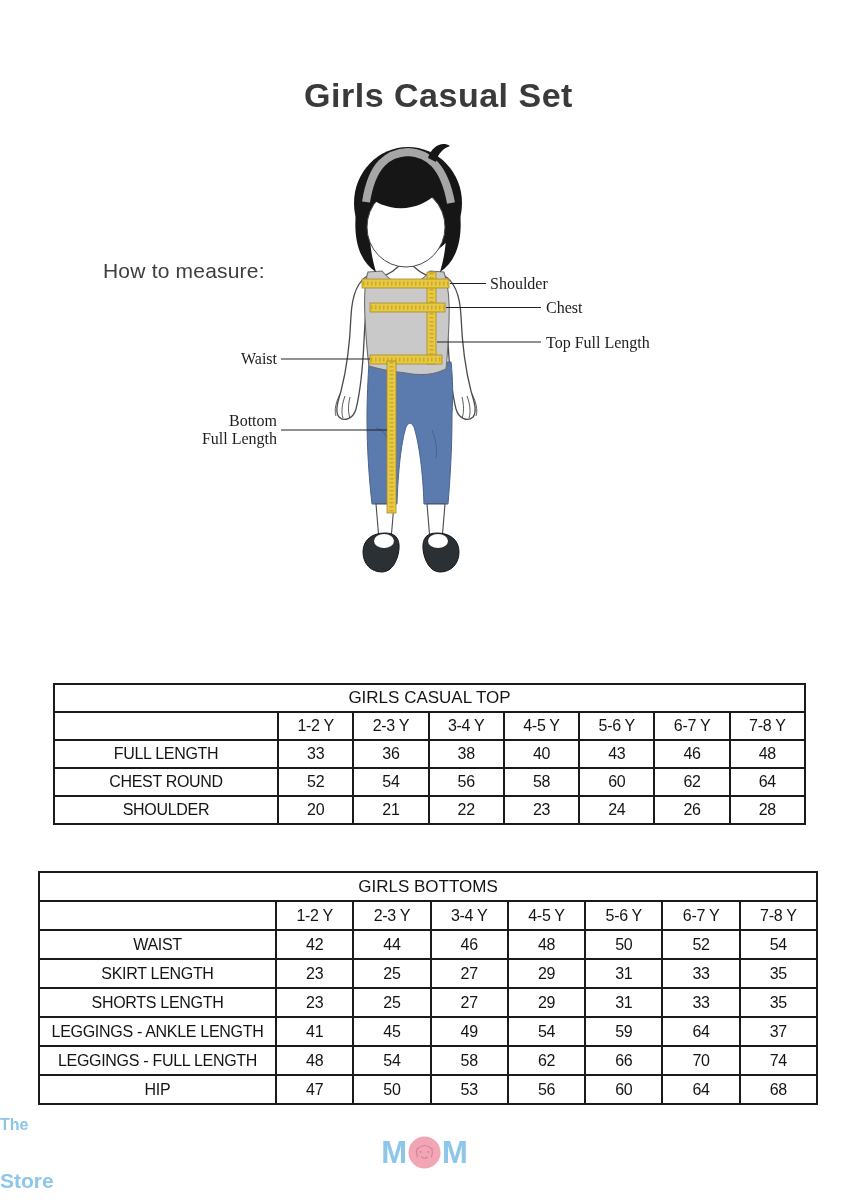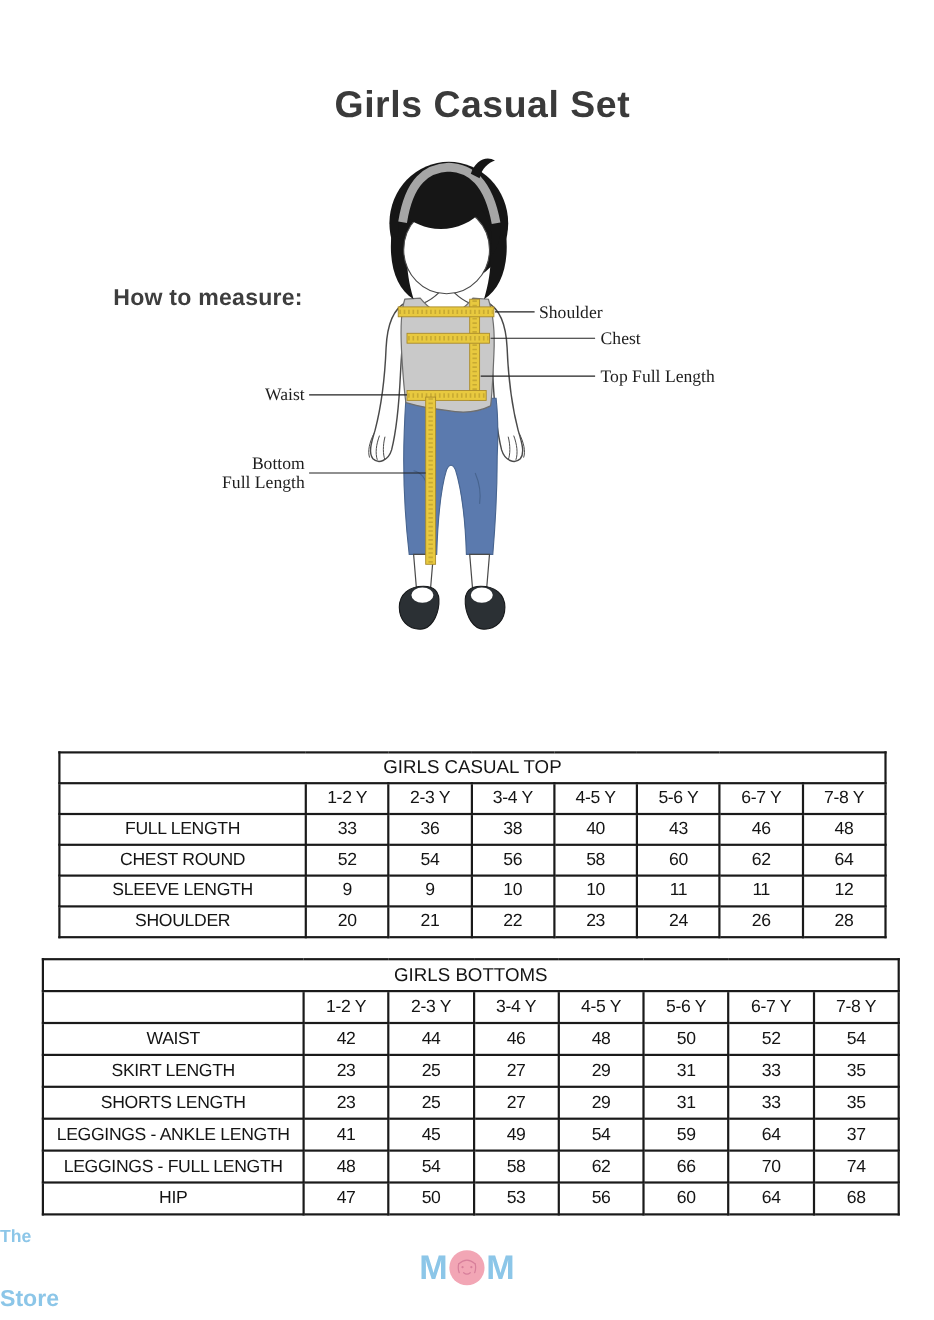--- a/index.html
+++ b/index.html
@@ -6,21 +6,21 @@
   body{
     width:849px;height:1200px;position:relative;background:#ffffff;
     font-family:"Liberation Sans","DejaVu Sans",sans-serif;overflow:hidden;
   }
   .page-title{
     position:absolute;top:76px;left:0;width:100%;text-align:center;
     font-size:34px;font-weight:700;color:#3a3a3a;letter-spacing:0.5px;padding-left:14px;
   }
   .how-to{
     position:absolute;left:103px;top:259px;
-    font-size:21px;font-weight:700;color:#3e3e3e;letter-spacing:0.2px;
+    font-size:21px;font-weight:400;color:#3e3e3e;letter-spacing:0.2px;
   }
   #illustration{position:absolute;left:180px;top:140px;}
 
   table.size-table{
     position:absolute;border-collapse:collapse;table-layout:fixed;background:#fff;
   }
   .size-table td{
     border:2px solid #1a1a1a;text-align:center;vertical-align:middle;
     font-size:16px;color:#141414;padding:0 2px;letter-spacing:-0.3px;white-space:nowrap;
   }
@@ -158,30 +158,20 @@
       </tr>
       <tr>
         <td class="t-label">CHEST ROUND</td>
         <td class="t-val">52</td>
         <td class="t-val">54</td>
         <td class="t-val">56</td>
         <td class="t-val">58</td>
         <td class="t-val">60</td>
         <td class="t-val">62</td>
         <td class="t-val">64</td>
-      </tr>
-      <tr>
-        <td class="t-label">SLEEVE LENGTH</td>
-        <td class="t-val">9</td>
-        <td class="t-val">9</td>
-        <td class="t-val">10</td>
-        <td class="t-val">10</td>
-        <td class="t-val">11</td>
-        <td class="t-val">11</td>
-        <td class="t-val">12</td>
       </tr>
       <tr>
         <td class="t-label">SHOULDER</td>
         <td class="t-val">20</td>
         <td class="t-val">21</td>
         <td class="t-val">22</td>
         <td class="t-val">23</td>
         <td class="t-val">24</td>
         <td class="t-val">26</td>
         <td class="t-val">28</td>

